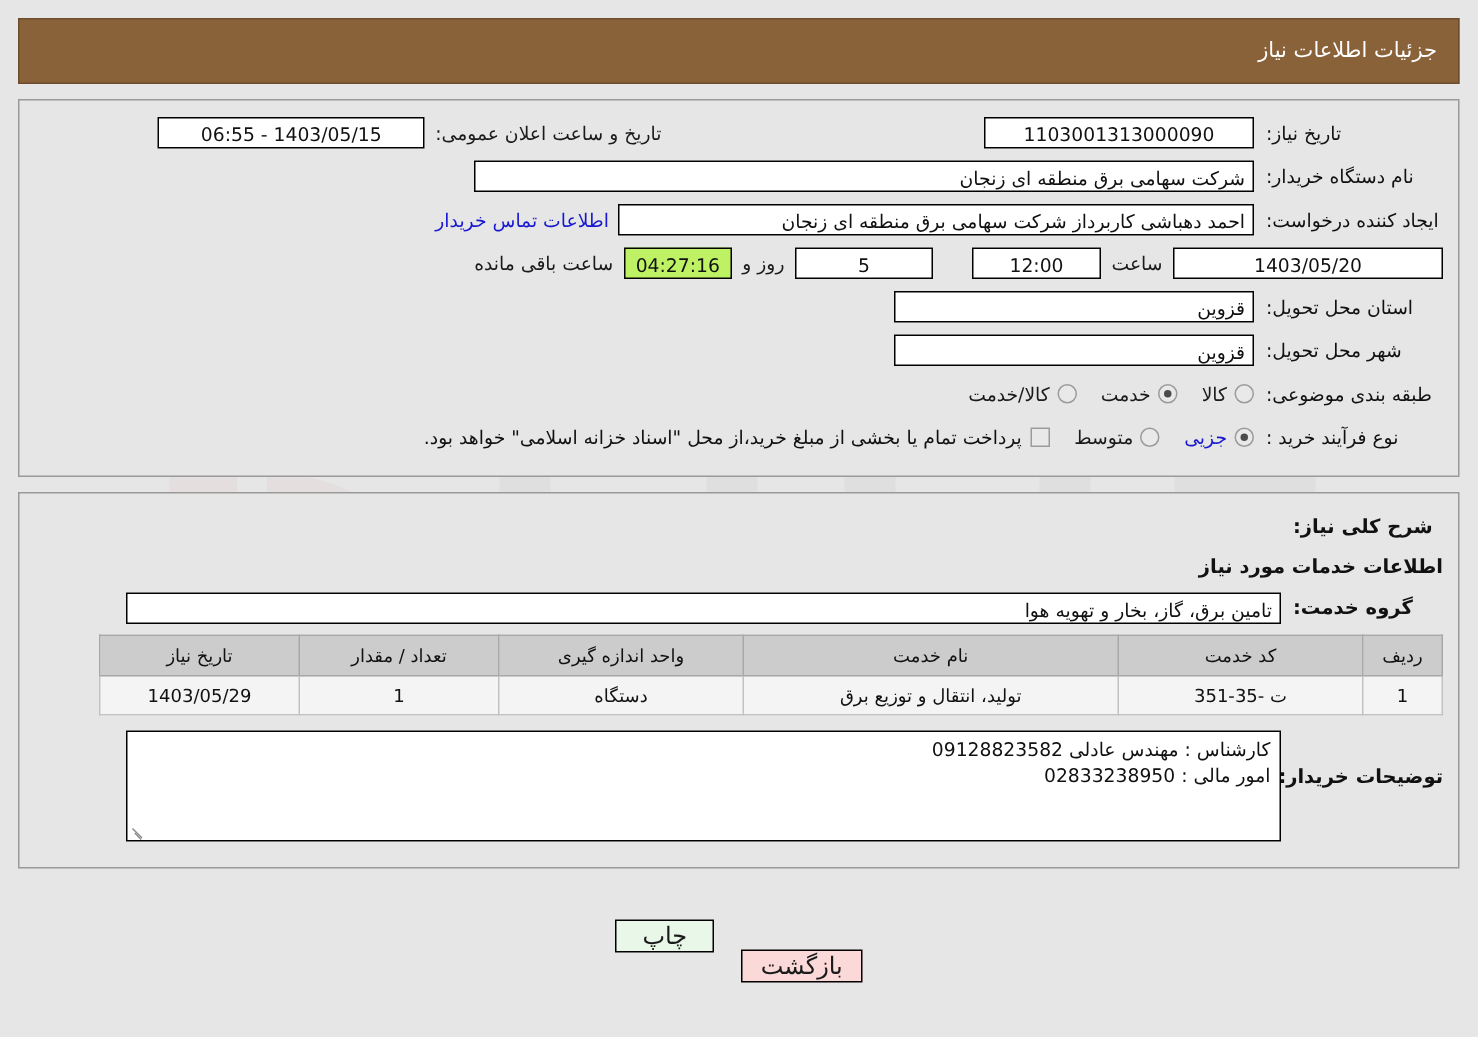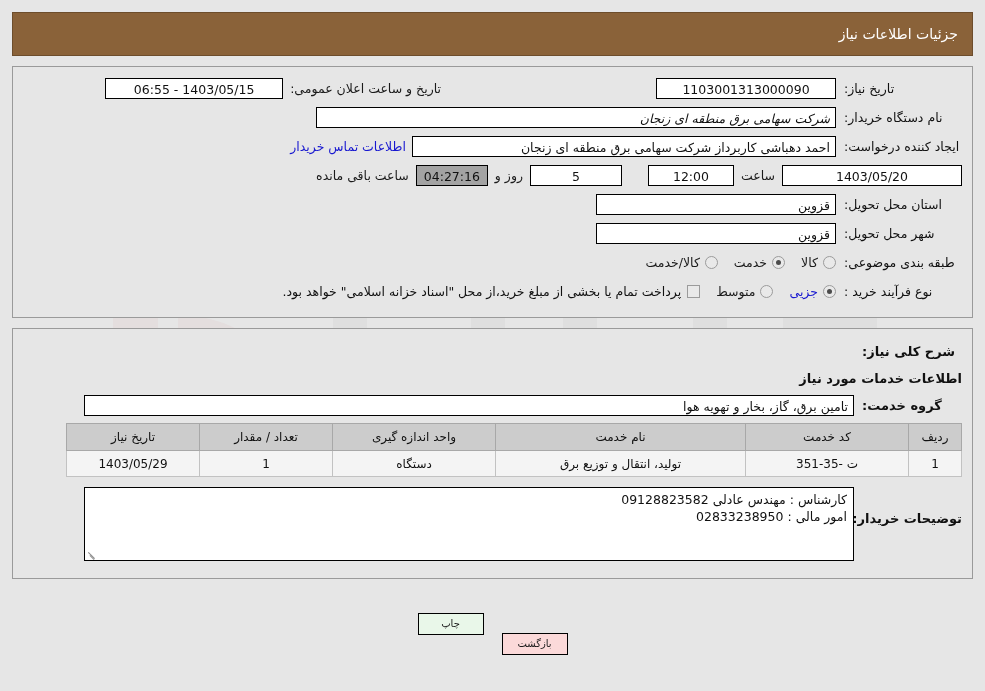--- a/index.html
+++ b/index.html
@@ -87,21 +87,21 @@
     line-height: 21px;
     box-sizing: border-box;
     padding: 0 5px;
     font-size: 12.5px;
     color: #111;
     overflow: hidden;
     white-space: nowrap;
   }
   .tb.center { text-align: center; }
   .tb.right  { text-align: right; }
-  .tb.cream  { background: #a3a3a3; }
+  .tb.cream  { background: #bef264; }
 
   .inline-lbl {
     font-size: 12.5px;
     margin: 0 7px;
     white-space: nowrap;
   }
   .link {
     color: #1818d0;
     font-size: 12.5px;
     white-space: nowrap;
@@ -214,21 +214,21 @@
     align-items: center;
     gap: 18px;
     margin-top: 14px;
   }
   .btn {
     border: 1px solid #000;
     height: 22px;
     line-height: 20px;
     min-width: 66px;
     padding: 0 12px;
-    font-size: 10px;
+    font-size: 16px;
     text-align: center;
     box-sizing: border-box;
     cursor: pointer;
   }
   .btn.print  { background: #e9f7e9; }
   .btn.back   { background: #fbd9d9; margin-top: 40px; }
 </style>
 </head>
 <body>
 
@@ -264,21 +264,21 @@
 
     <div class="row">
       <span class="lbl w-right">تاریخ نیاز:</span>
       <div class="tb center" style="width:180px;">1103001313000090</div>
       <span class="inline-lbl" style="margin-right:215px;">تاریخ و ساعت اعلان عمومی:</span>
       <div class="tb center" style="width:178px;">1403/05/15 - 06:55</div>
     </div>
 
     <div class="row">
       <span class="lbl w-right">نام دستگاه خریدار:</span>
-      <div class="tb right" style="width:520px;font-style:italic;">شرکت سهامی برق منطقه ای زنجان</div>
+      <div class="tb right" style="width:520px;">شرکت سهامی برق منطقه ای زنجان</div>
     </div>
 
     <div class="row">
       <span class="lbl w-right">ایجاد کننده درخواست:</span>
       <div class="tb right" style="width:424px;">احمد دهباشی کاربرداز شرکت سهامی برق منطقه ای زنجان</div>
       <span class="link">اطلاعات تماس خریدار</span>
     </div>
 
     <div class="row">
       <div class="tb center" style="width:180px;">1403/05/20</div>

